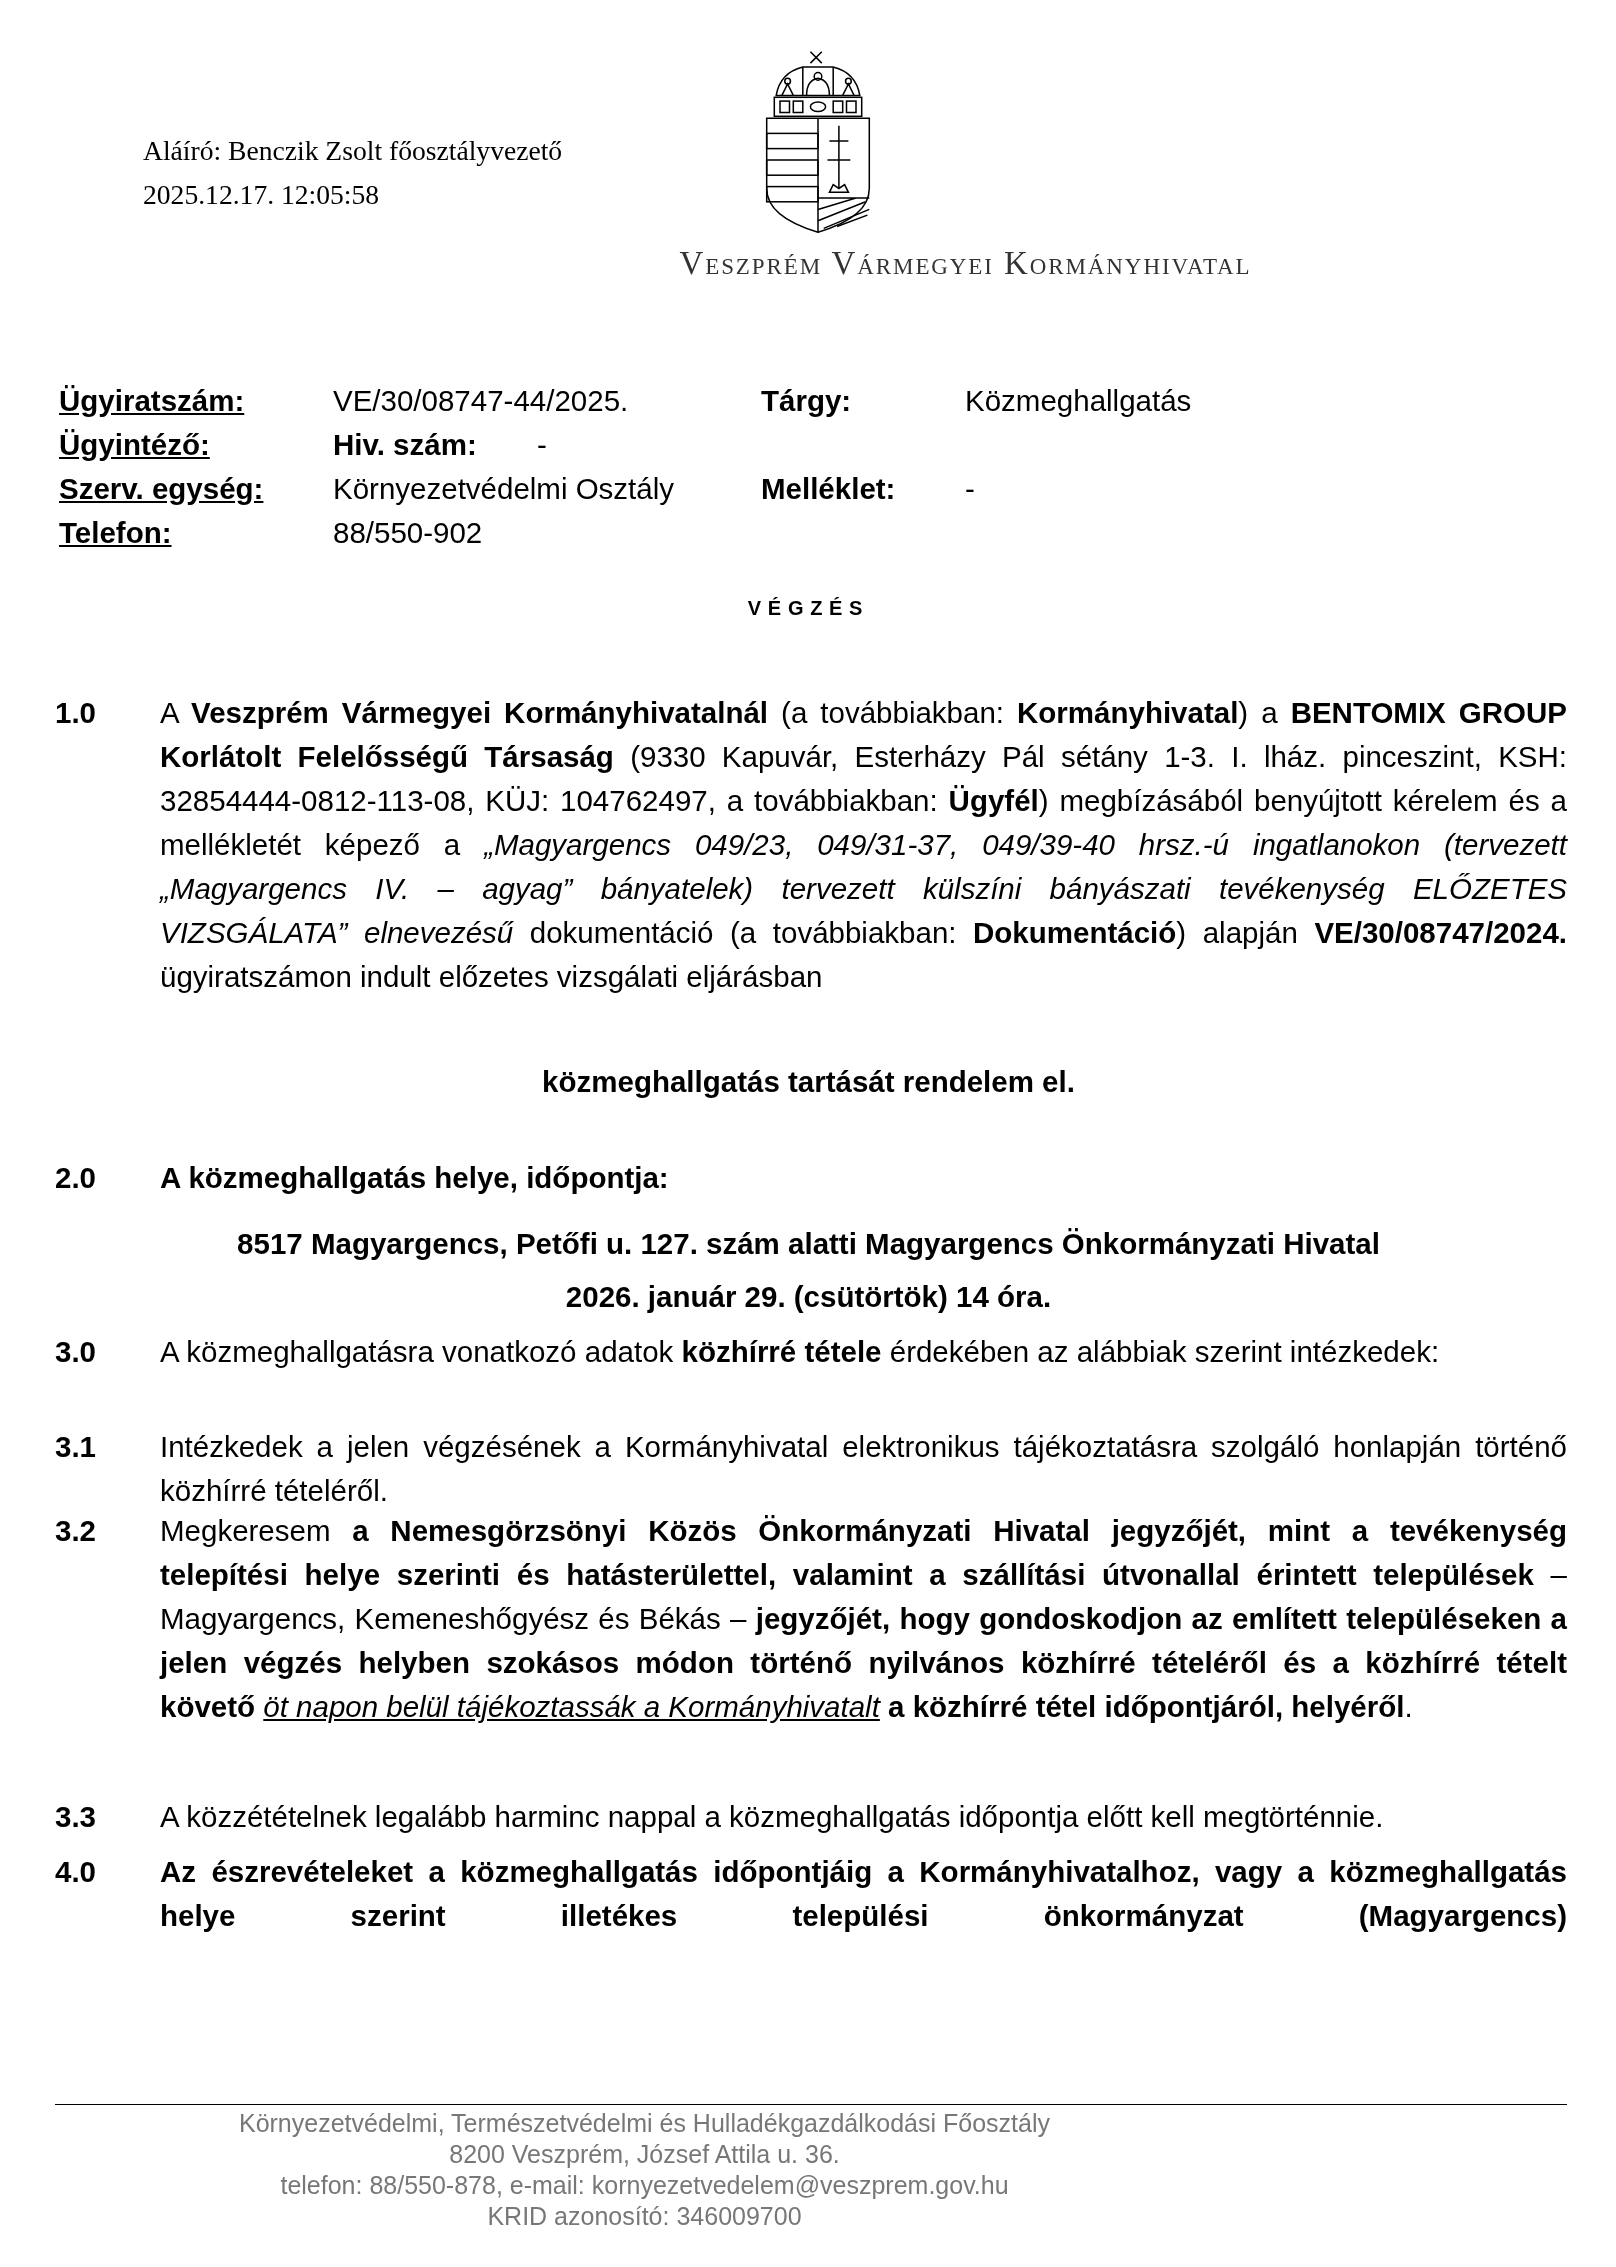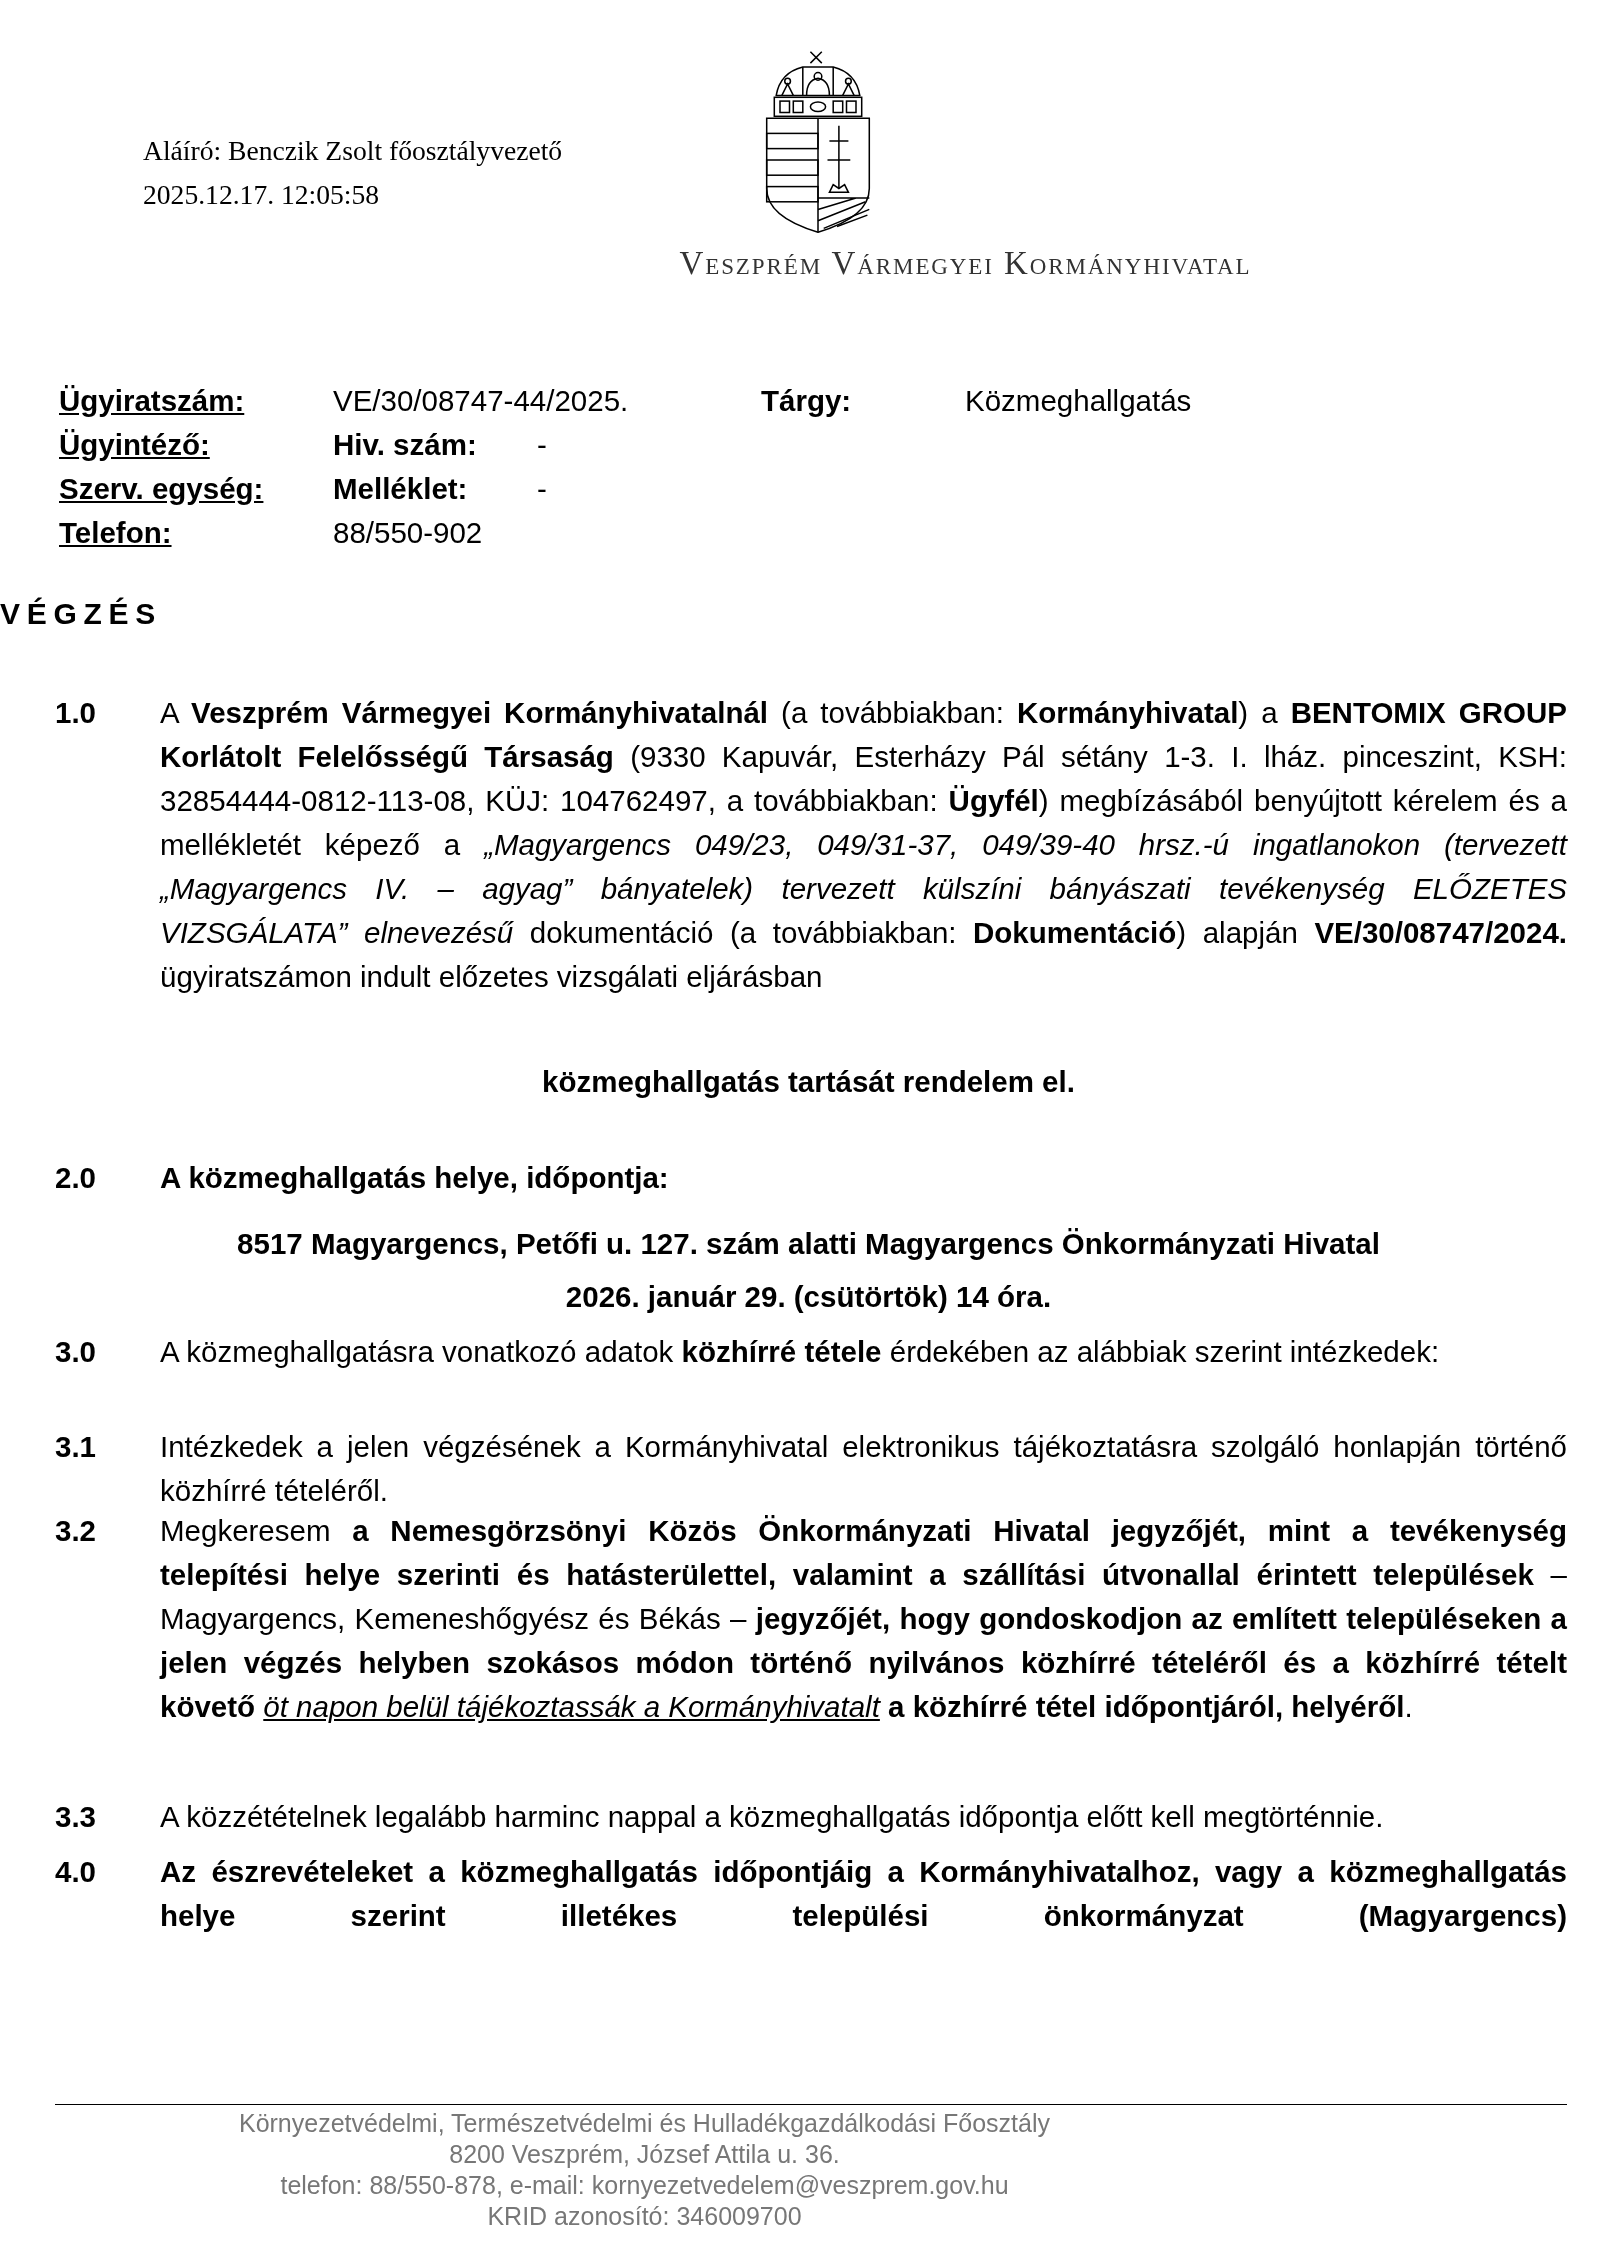--- a/index.html
+++ b/index.html
@@ -9,22 +9,22 @@
   #signer { position:absolute; left:143px; top:129px; font-size:27.6px; line-height:44px; }
   #coat { position:absolute; left:761px; top:46px; width:114px; height:190px; }
   #agency { position:absolute; left:0; width:1617px; top:245px; text-align:center;
             font-family:"Liberation Serif", serif; font-size:33px; letter-spacing:1.9px;
             color:#333; padding-left:314px; box-sizing:border-box; font-variant:small-caps; }
   #meta { position:absolute; left:59px; top:379px; font-size:29.5px; line-height:44px; }
   #meta .row { display:flex; height:44px; }
   #meta .k1 { width:274px; font-weight:bold;text-decoration:underline; }
   #meta .v1 { width:428px; }
   #meta .k2 { width:204px; font-weight:bold; }
-  #title { position:absolute; left:0; width:1617px; top:597px; text-align:left;
-           font-size:30px; font-weight:bold; letter-spacing:6.7px; }
+  #title { position:absolute; left:0; width:1617px; top:597px; text-align:center;
+           font-size:20px; font-weight:bold; letter-spacing:6.7px; }
   .para { position:absolute; left:55px; width:1512px; font-size:29.5px; line-height:44px; }
   .para .num { position:absolute; left:0; top:0; width:95px; font-weight:bold; }
   .para .body { margin-left:105px; text-align:justify; }
   .center { position:absolute; left:0; width:1617px; text-align:center;
             font-size:29.5px; font-weight:bold; line-height:44px; }
   #footer-line { position:absolute; left:55px; width:1512px; top:2104px; border-top:1.9px solid #000; }
   #footer { position:absolute; left:0; width:1289px; top:2108px; text-align:center;
             font-size:25px; line-height:31px; color:#777; }
   b { font-weight:bold; }
   .ul { text-decoration:underline; font-style:italic; font-weight:normal; }
@@ -71,20 +71,21 @@
     <span class="k2">Tárgy:</span>
     <span>Közmeghallgatás</span>
   </div>
   <div class="row">
     <span class="k1">Ügyintéző:</span>
     <span class="k2">Hiv. szám:</span>
     <span>-</span>
   </div>
   <div class="row">
     <span class="k1">Szerv. egység:</span>
+    <span class="v1">Környezetvédelmi Osztály</span>
     <span class="k2">Melléklet:</span>
     <span>-</span>
   </div>
   <div class="row">
     <span class="k1">Telefon:</span>
     <span class="v1">88/550-902</span>
     <span class="k2"></span>
     <span></span>
   </div>
 </div>

